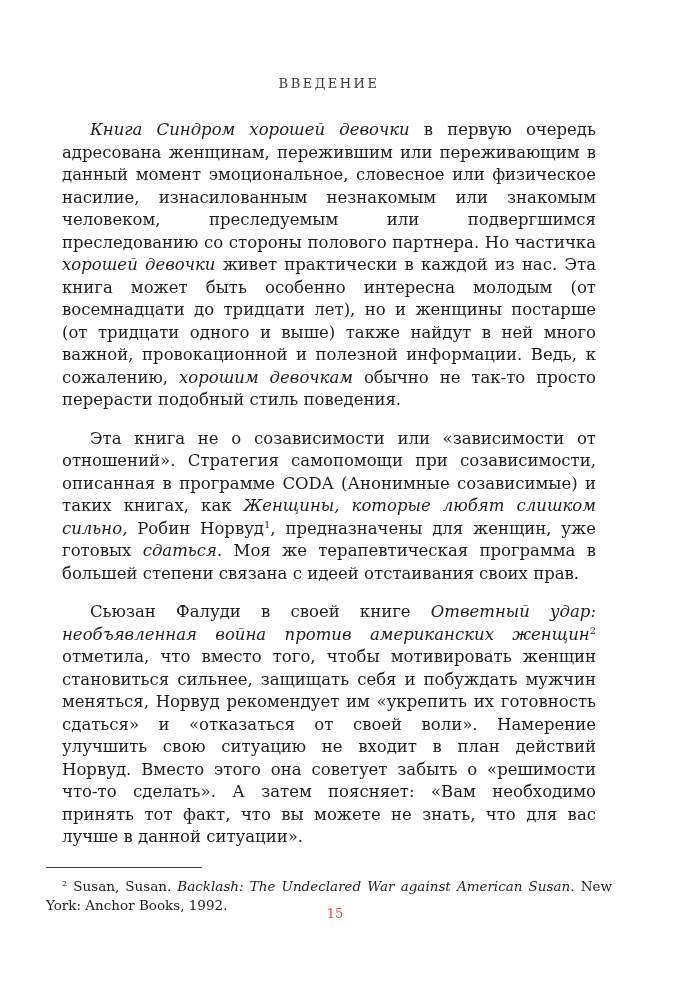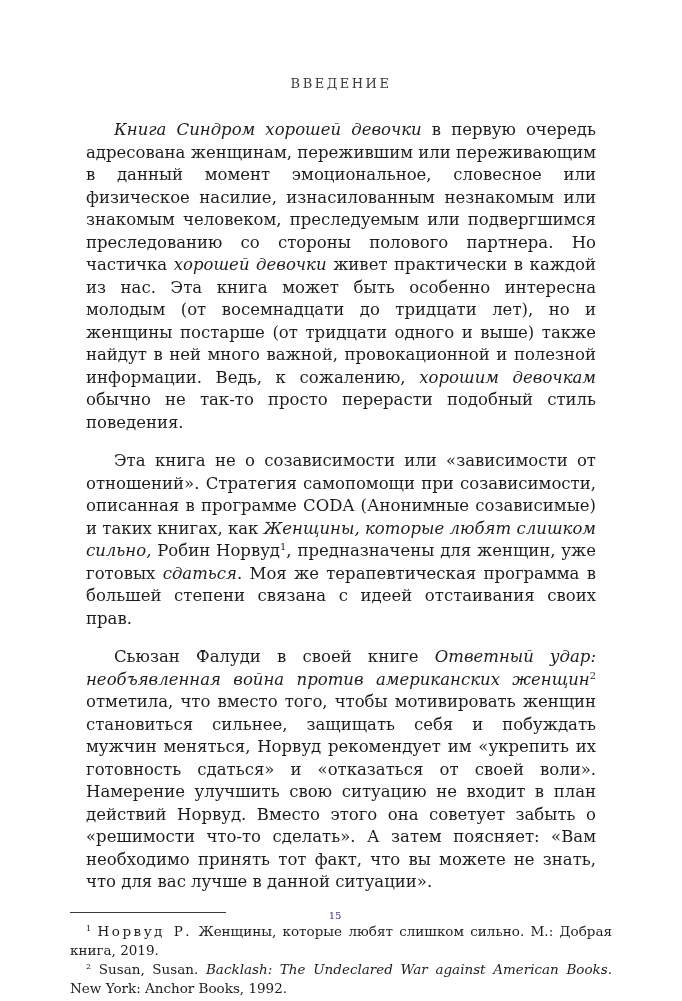--- a/index.html
+++ b/index.html
@@ -6,21 +6,21 @@
     margin: 0;
     padding: 0;
     background: #ffffff;
   }
   .book-page {
     position: relative;
     width: 682px;
     height: 1001px;
     background: #ffffff;
     box-sizing: border-box;
-    padding: 76px 70px 0 70px;
+    padding: 76px 70px 0 46px;
     color: #1d1d1d;
     font-family: "DejaVu Serif", "Liberation Serif", serif;
     overflow: hidden;
   }
   .running-header {
     text-align: center;
     font-size: 13px;
     letter-spacing: 2.5px;
     color: #3c3c3c;
     margin-bottom: 28px;
@@ -55,39 +55,38 @@
   .footnote {
     margin: 0;
     text-indent: 16px;
   }
   .page-number {
     position: absolute;
     left: 0;
     right: 12px;
     bottom: 80px;
     text-align: center;
-    font-size: 10px;
-    color: #4c1d95;
+    font-size: 13px;
+    color: #ef4444;
   }
 </style>
 </head>
 <body>
 
 <div class="book-page">
 
   <div class="running-header">ВВЕДЕНИЕ</div>
 
   <div class="body-text">
     <p class="para"><span class="it">Книга Синдром хорошей девочки</span><span> в первую очередь адресована женщинам, пережившим или переживающим в данный момент эмоциональное, словесное или физическое насилие, изнасилованным незнакомым или знакомым человеком, преследуемым или подвергшимся преследованию со стороны полового партнера. Но частичка </span><span class="it">хорошей девочки</span><span> живет практически в каждой из нас. Эта книга может быть особенно интересна молодым (от восемнадцати до тридцати лет), но и женщины постарше (от тридцати одного и выше) также найдут в ней много важной, провокационной и полезной информации. Ведь, к сожалению, </span><span class="it">хорошим девочкам</span><span> обычно не так-то просто перерасти подобный стиль поведения.</span></p>
     <p class="para"><span>Эта книга не о созависимости или «зависимости от отношений». Стратегия самопомощи при созависимости, описанная в программе CODA (Анонимные созависимые) и таких книгах, как </span><span class="it">Женщины, которые любят слишком сильно,</span><span> Робин Норвуд</span><sup>1</sup><span>, предназначены для женщин, уже готовых </span><span class="it">сдаться</span><span>. Моя же терапевтическая программа в большей степени связана с идеей отстаивания своих прав.</span></p>
     <p class="para"><span>Сьюзан Фалуди в своей книге </span><span class="it">Ответный удар: необъявленная война против американских женщин</span><sup>2</sup><span> отметила, что вместо того, чтобы мотивировать женщин становиться сильнее, защищать себя и побуждать мужчин меняться, Норвуд рекомендует им «укрепить их готовность сдаться» и «отказаться от своей воли». Намерение улучшить свою ситуацию не входит в план действий Норвуд. Вместо этого она советует забыть о «решимости что-то сделать». А затем поясняет: «Вам необходимо принять тот факт, что вы можете не знать, что для вас лучше в данной ситуации».</span></p>
   </div>
 
   <hr class="footnote-sep">
 
   <div class="footnotes">
-    <p class="footnote"><sup>1</sup><span> </span><span class="sp">Норвуд Р.</span><span> Женщины, которые любят слишком сильно. М.: Добрая книга, 2019.</span></p>
-    <p class="footnote"><sup>2</sup><span> Susan, Susan. </span><span class="it">Backlash: The Undeclared War against American Books</span><span>. New York: Anchor Books, 1992.</span></p>
+    <p class="footnote"><sup>2</sup><span> Susan, Susan. </span><span class="it">Backlash: The Undeclared War against American Susan</span><span>. New York: Anchor Books, 1992.</span></p>
   </div>
 
   <div class="page-number">15</div>
 
 </div>
 
 </body></html>

